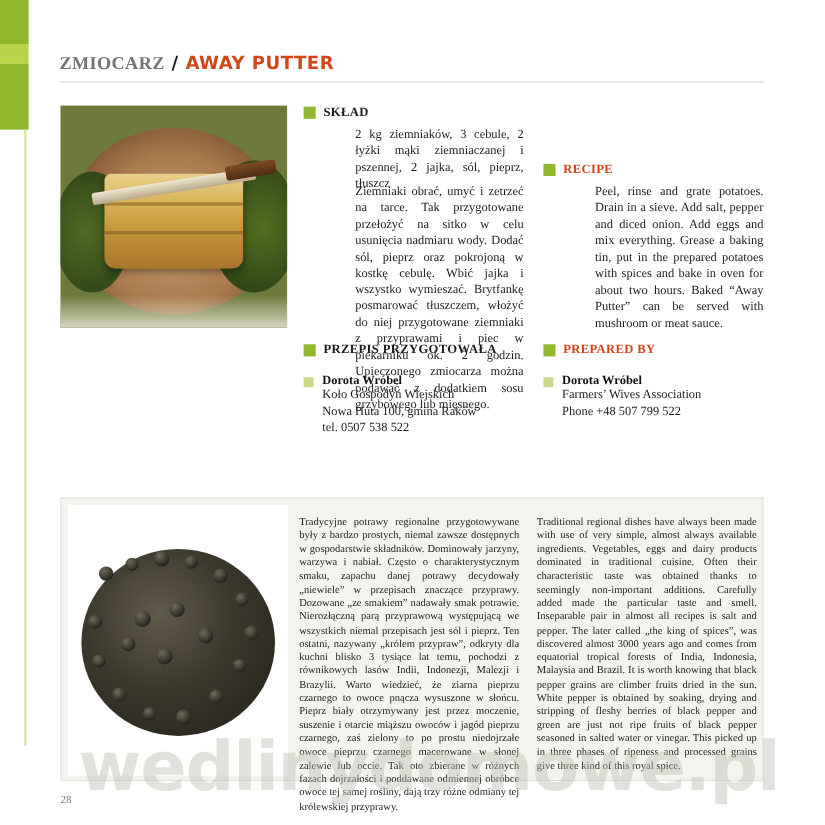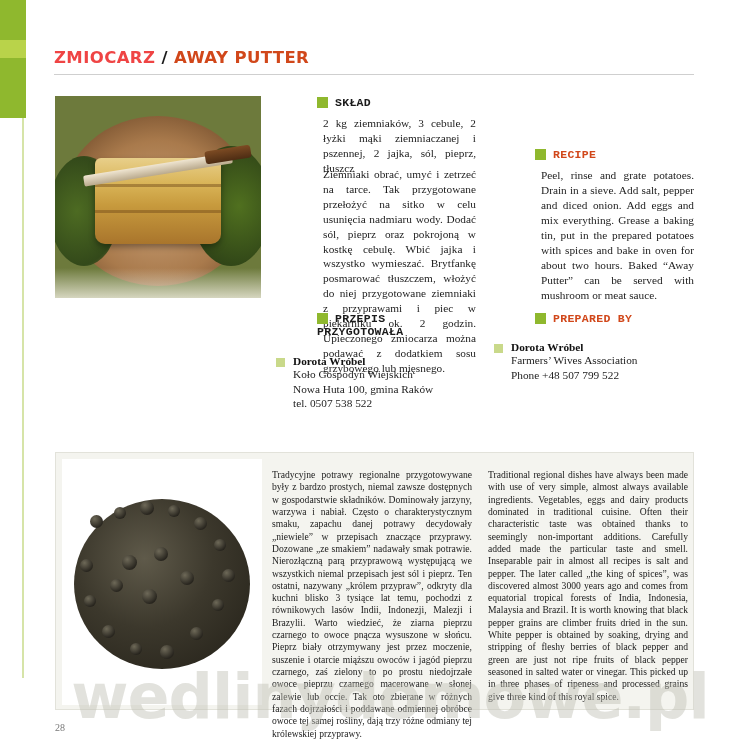--- a/index.html
+++ b/index.html
@@ -46,21 +46,21 @@
   
   .title {
     position: absolute;
     left: 54px;
     top: 48px;
     font-family: "DejaVu Sans", sans-serif;
     font-weight: bold;
     font-size: 16.5px;
     letter-spacing: 0.4px;
   }
-  .title .pl { color: #ef4444; }
+  .title .pl { color: #737373; font-family: Liberation Serif, serif; }
   .title .sep { color: #1a1a1a; font-weight: bold; }
   .title .en { color: #d1471a; }
 
   .title-rule {
     position: absolute;
     left: 54px;
     top: 74px;
     width: 640px;
     height: 1px;
     background: #cfcfcf;
@@ -149,27 +149,26 @@
   
   .bullet {
     display: inline-block;
     width: 11px;
     height: 11px;
     background: #8fb82e;
     margin-right: 7px;
     vertical-align: middle;
   }
   .sec-h {
-    font-family: Liberation Mono, monospace;
+    font-family: Liberation Serif, serif;
     font-weight: bold;
     font-size: 11.5px;
     letter-spacing: 0.3px;
     color: #1a1a1a;
     text-transform: uppercase;
-    margin-left: 41px;
   }
   .sec-h.en { color: #d1471a; }
   .sec-h .txt { vertical-align: middle; }
 
   .body-txt {
     font-family: "Liberation Serif", serif;
     font-size: 11.3px;
     line-height: 1.32;
     color: #1c1c1c;
     text-align: justify;

